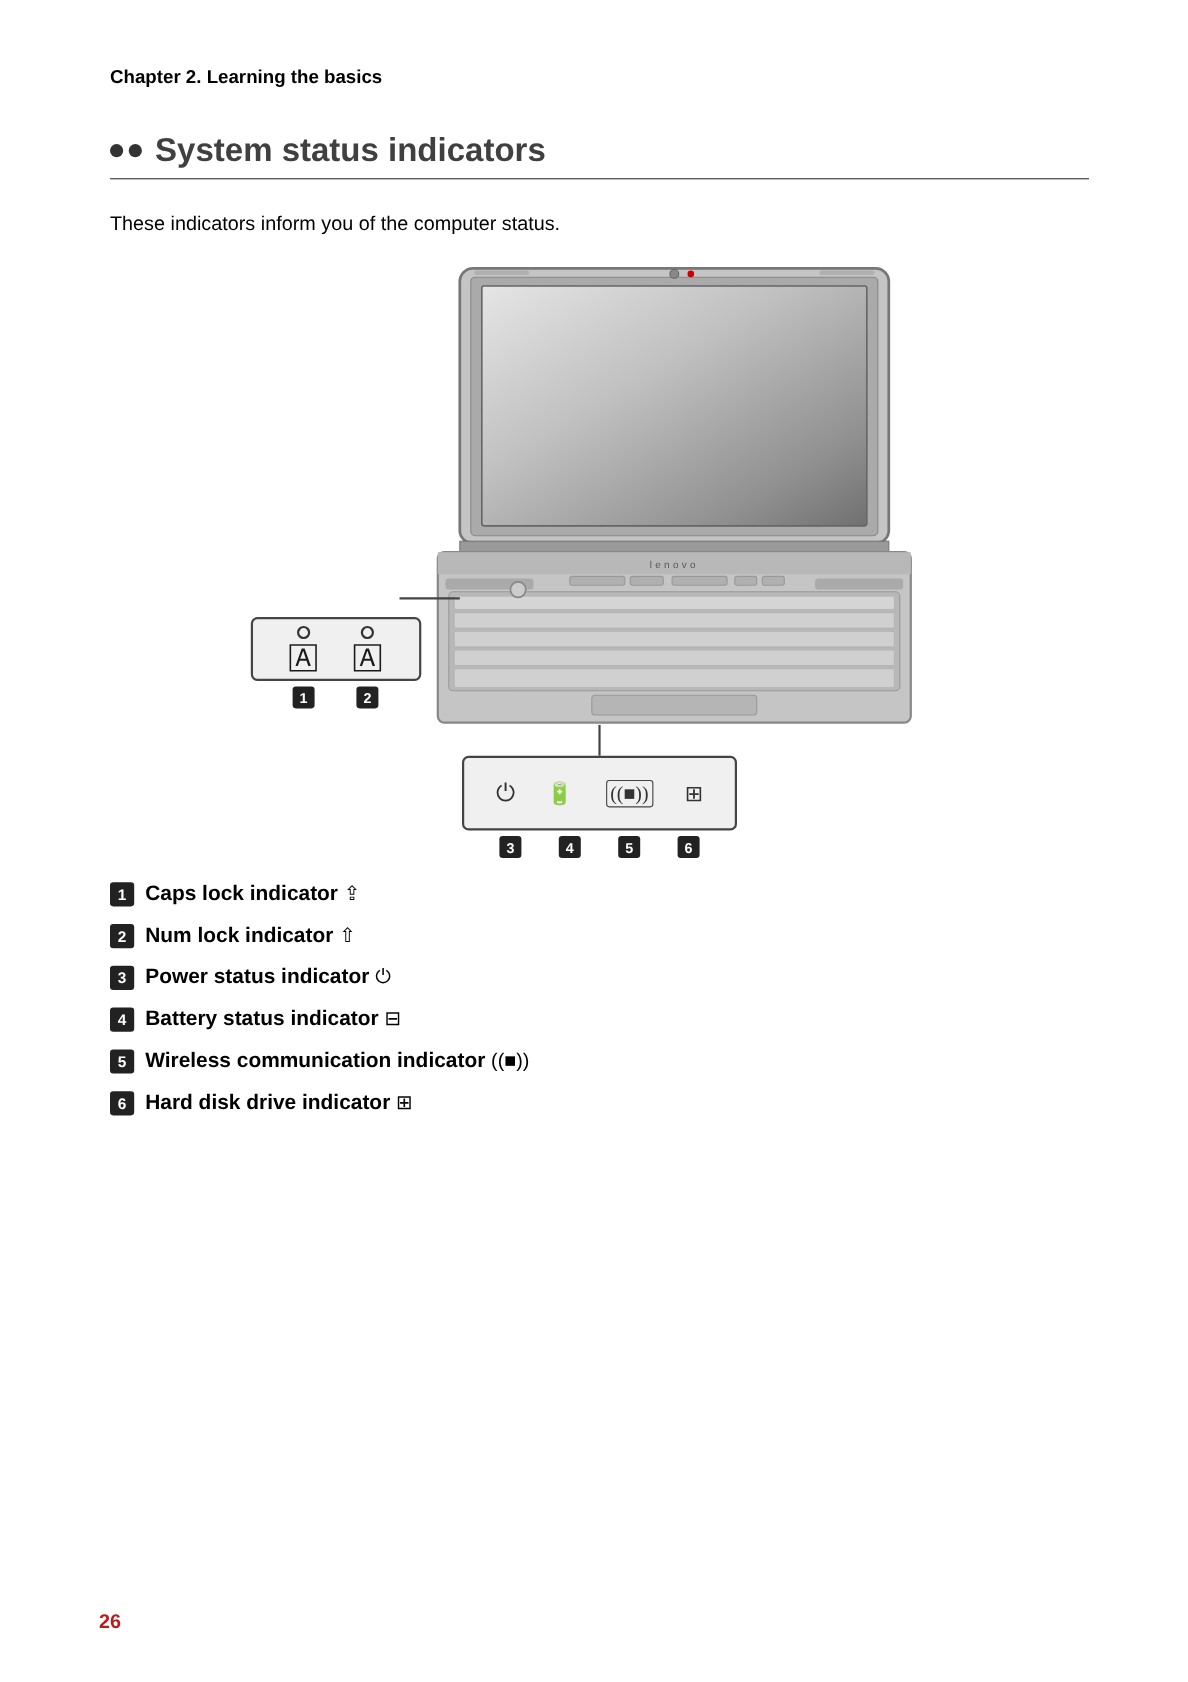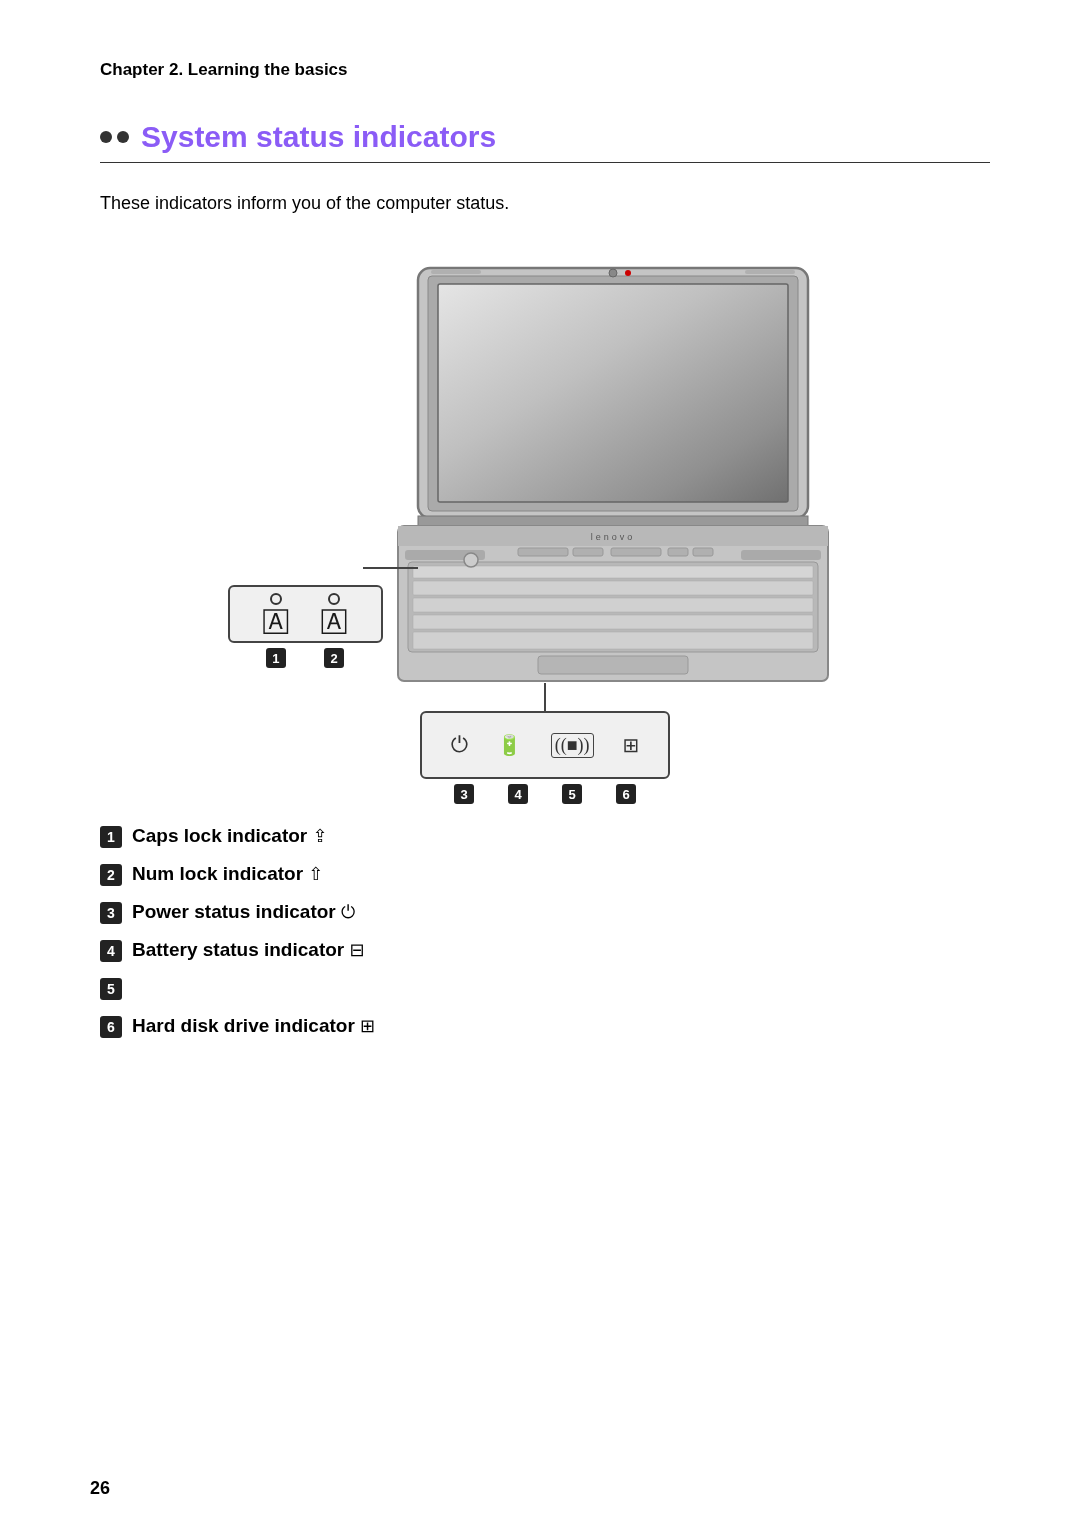--- a/index.html
+++ b/index.html
@@ -47,26 +47,26 @@
       width: 12px;
       height: 12px;
       background: #333;
       border-radius: 50%;
     }
 
     .section-title {
       font-size: 30px;
       font-weight: bold;
       font-family: Arial, sans-serif;
-      color: #8b5cf6;
+      color: #404040;
     }
 
     .intro-text {
       font-size: 18px;
-      margin-bottom: 44px;
+      margin-bottom: 20px;
       font-family: Arial, sans-serif;
       color: #000;
     }
 
     .indicator-item {
       display: flex;
       flex-direction: column;
       align-items: center;
       gap: 4px;
     }
@@ -185,26 +185,26 @@
       text-align: center;
     }
 
     .desc-icon {
       font-size: 18px;
       font-weight: normal;
     }
 
     .page-number {
       position: absolute;
-      bottom: 30px;
+      bottom: 44px;
       left: 90px;
       font-size: 18px;
       font-family: Arial, sans-serif;
       font-weight: bold;
-      color: #000000;
+      color: #b91c1c;
     }
 
     
     .laptop-svg-wrapper {
       display: flex;
       position: relative;
     }
 
     .diagram-wrapper {
       display: flex;
@@ -378,20 +378,21 @@
     <li class="desc-item">
       <div class="desc-num">3</div>
       <span class="desc-text">Power status indicator <span class="desc-icon">⏻</span></span>
     </li>
     <li class="desc-item">
       <div class="desc-num">4</div>
       <span class="desc-text">Battery status indicator <span class="desc-icon">⊟</span></span>
     </li>
     <li class="desc-item">
       <div class="desc-num">5</div>
+      <span class="desc-text">Wireless communication indicator <span class="desc-icon">((■))</span></span>
     </li>
     <li class="desc-item">
       <div class="desc-num">6</div>
       <span class="desc-text">Hard disk drive indicator <span class="desc-icon">⊞</span></span>
     </li>
   </ul>
 
   <div class="page-number">26</div>
 
 </div>

